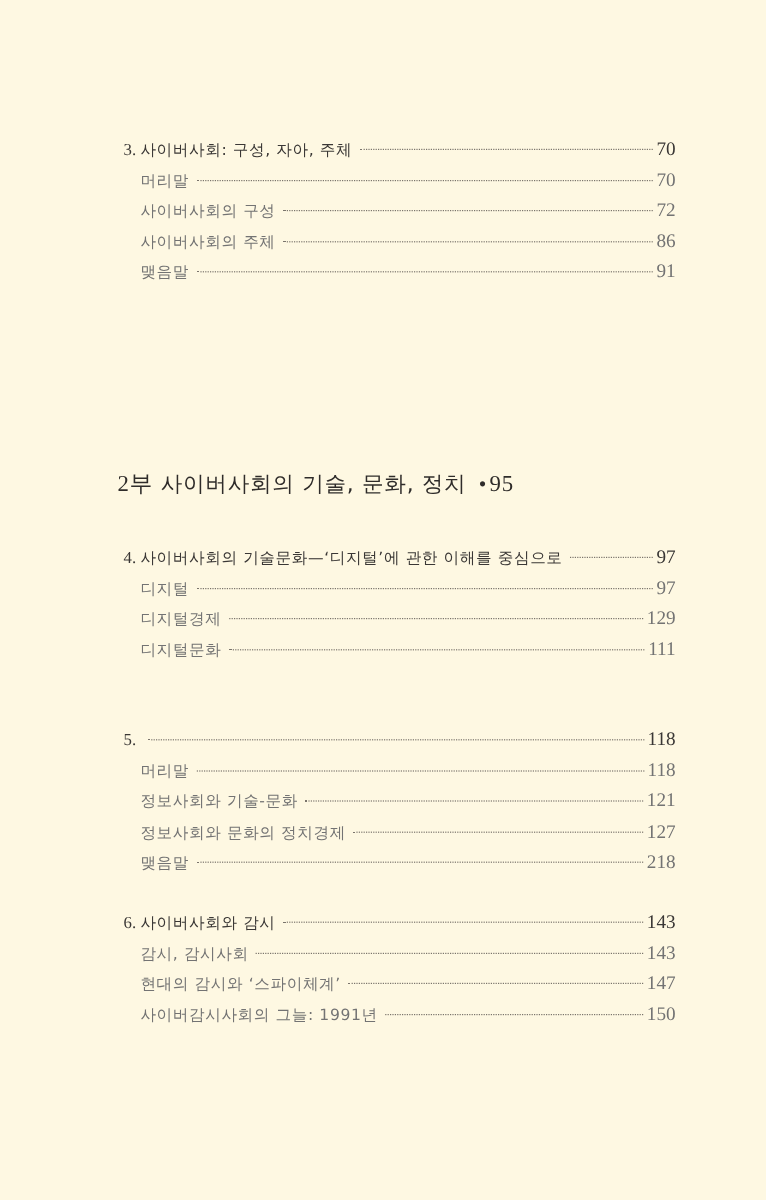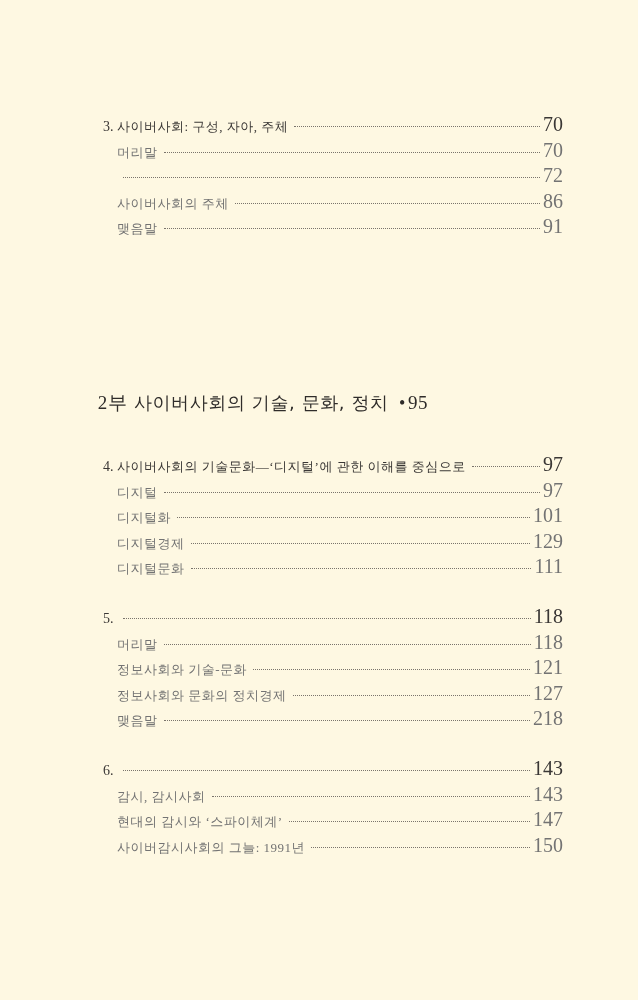--- a/index.html
+++ b/index.html
@@ -39,34 +39,33 @@
       font-family: "Liberation Serif", serif;
       font-size: 14px;
     }
     .toc-row.sub {
       padding-left: 14px;
       color: #737373;
     }
     .toc-row .title {
       flex: 0 0 auto;
       letter-spacing: 0.5px;
-      font-family: Liberation Serif, serif;
     }
     .toc-row .leader {
       flex: 1 1 auto;
       margin: 0 3px 0 6px;
       border-bottom: 1.3px dotted #7a746c;
       height: 0;
       position: relative;
       top: -4px;
     }
     .toc-row .page-no {
       flex: 0 0 auto;
       font-family: "Liberation Serif", serif;
-      font-size: 20px;
+      font-size: 16px;
       text-align: left;
     }
     .part-heading {
       position: absolute;
       left: 0;
       width: 526px;
       top: 390px;
       text-align: center;
       font-size: 18px;
       color: #2f2c2a;
@@ -97,20 +96,21 @@
       <span class="title">사이버사회: 구성, 자아, 주체</span>
       <span class="leader"></span>
       <span class="page-no">70</span>
     </div>
     <div class="toc-row sub">
       <span class="title">머리말</span>
       <span class="leader"></span>
       <span class="page-no">70</span>
     </div>
     <div class="toc-row sub">
+      <span class="title">사이버사회의 구성</span>
       <span class="leader"></span>
       <span class="page-no">72</span>
     </div>
     <div class="toc-row sub">
       <span class="title">사이버사회의 주체</span>
       <span class="leader"></span>
       <span class="page-no">86</span>
     </div>
     <div class="toc-row sub">
       <span class="title">맺음말</span>
@@ -131,25 +131,20 @@
       <span class="title">사이버사회의 기술문화—‘디지털’에 관한 이해를 중심으로</span>
       <span class="leader"></span>
       <span class="page-no">97</span>
     </div>
     <div class="toc-row sub">
       <span class="title">디지털</span>
       <span class="leader"></span>
       <span class="page-no">97</span>
     </div>
     <div class="toc-row sub">
-      <span class="title">디지털화</span>
-      <span class="leader"></span>
-      <span class="page-no">101</span>
-    </div>
-    <div class="toc-row sub">
       <span class="title">디지털경제</span>
       <span class="leader"></span>
       <span class="page-no">129</span>
     </div>
     <div class="toc-row sub">
       <span class="title">디지털문화</span>
       <span class="leader"></span>
       <span class="page-no">111</span>
     </div>
   </div>
@@ -178,20 +173,21 @@
     <div class="toc-row sub">
       <span class="title">맺음말</span>
       <span class="leader"></span>
       <span class="page-no">218</span>
     </div>
   </div>
 
   <div class="toc-block" style="top:756px;">
     <div class="toc-row chapter">
       <span class="num">6.</span>
+      <span class="title">사이버사회와 감시</span>
       <span class="leader"></span>
       <span class="page-no">143</span>
     </div>
     <div class="toc-row sub">
       <span class="title">감시, 감시사회</span>
       <span class="leader"></span>
       <span class="page-no">143</span>
     </div>
     <div class="toc-row sub">
       <span class="title">현대의 감시와 ‘스파이체계’</span>

